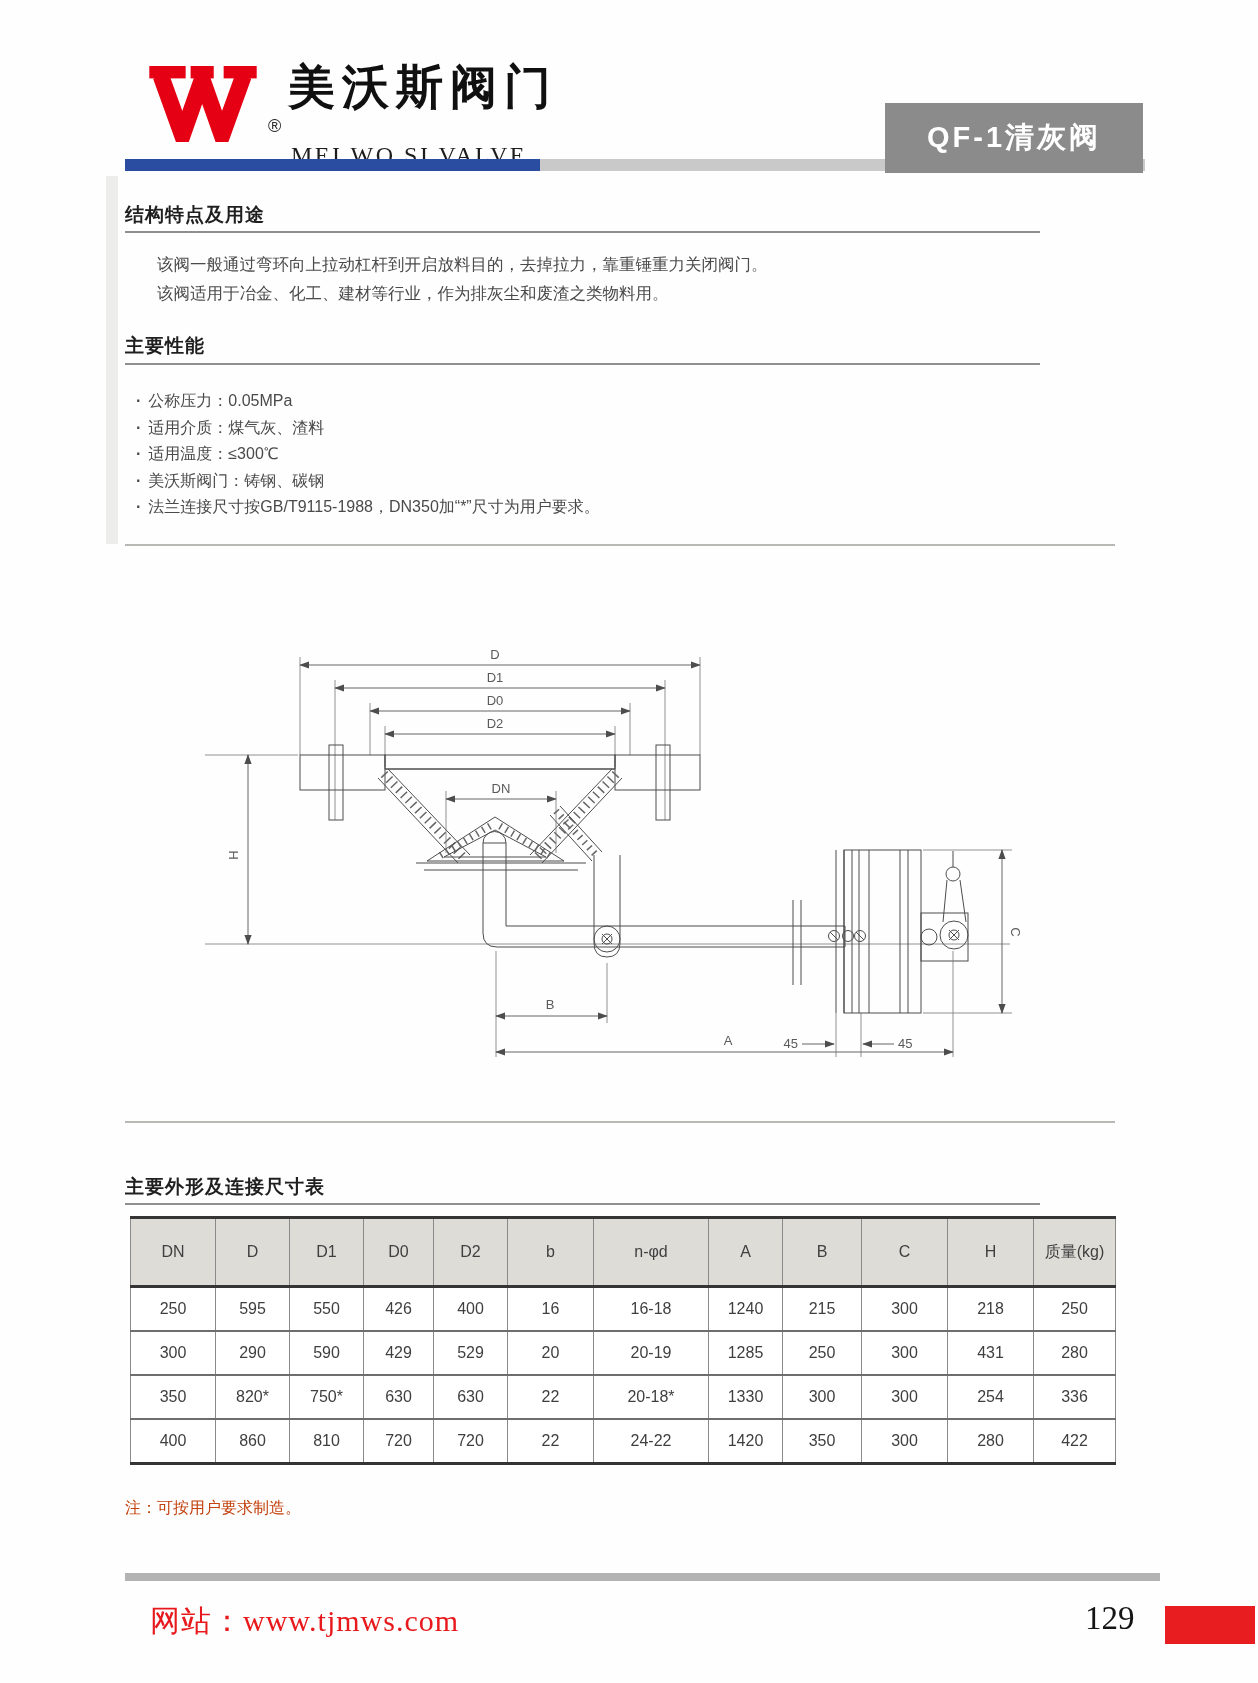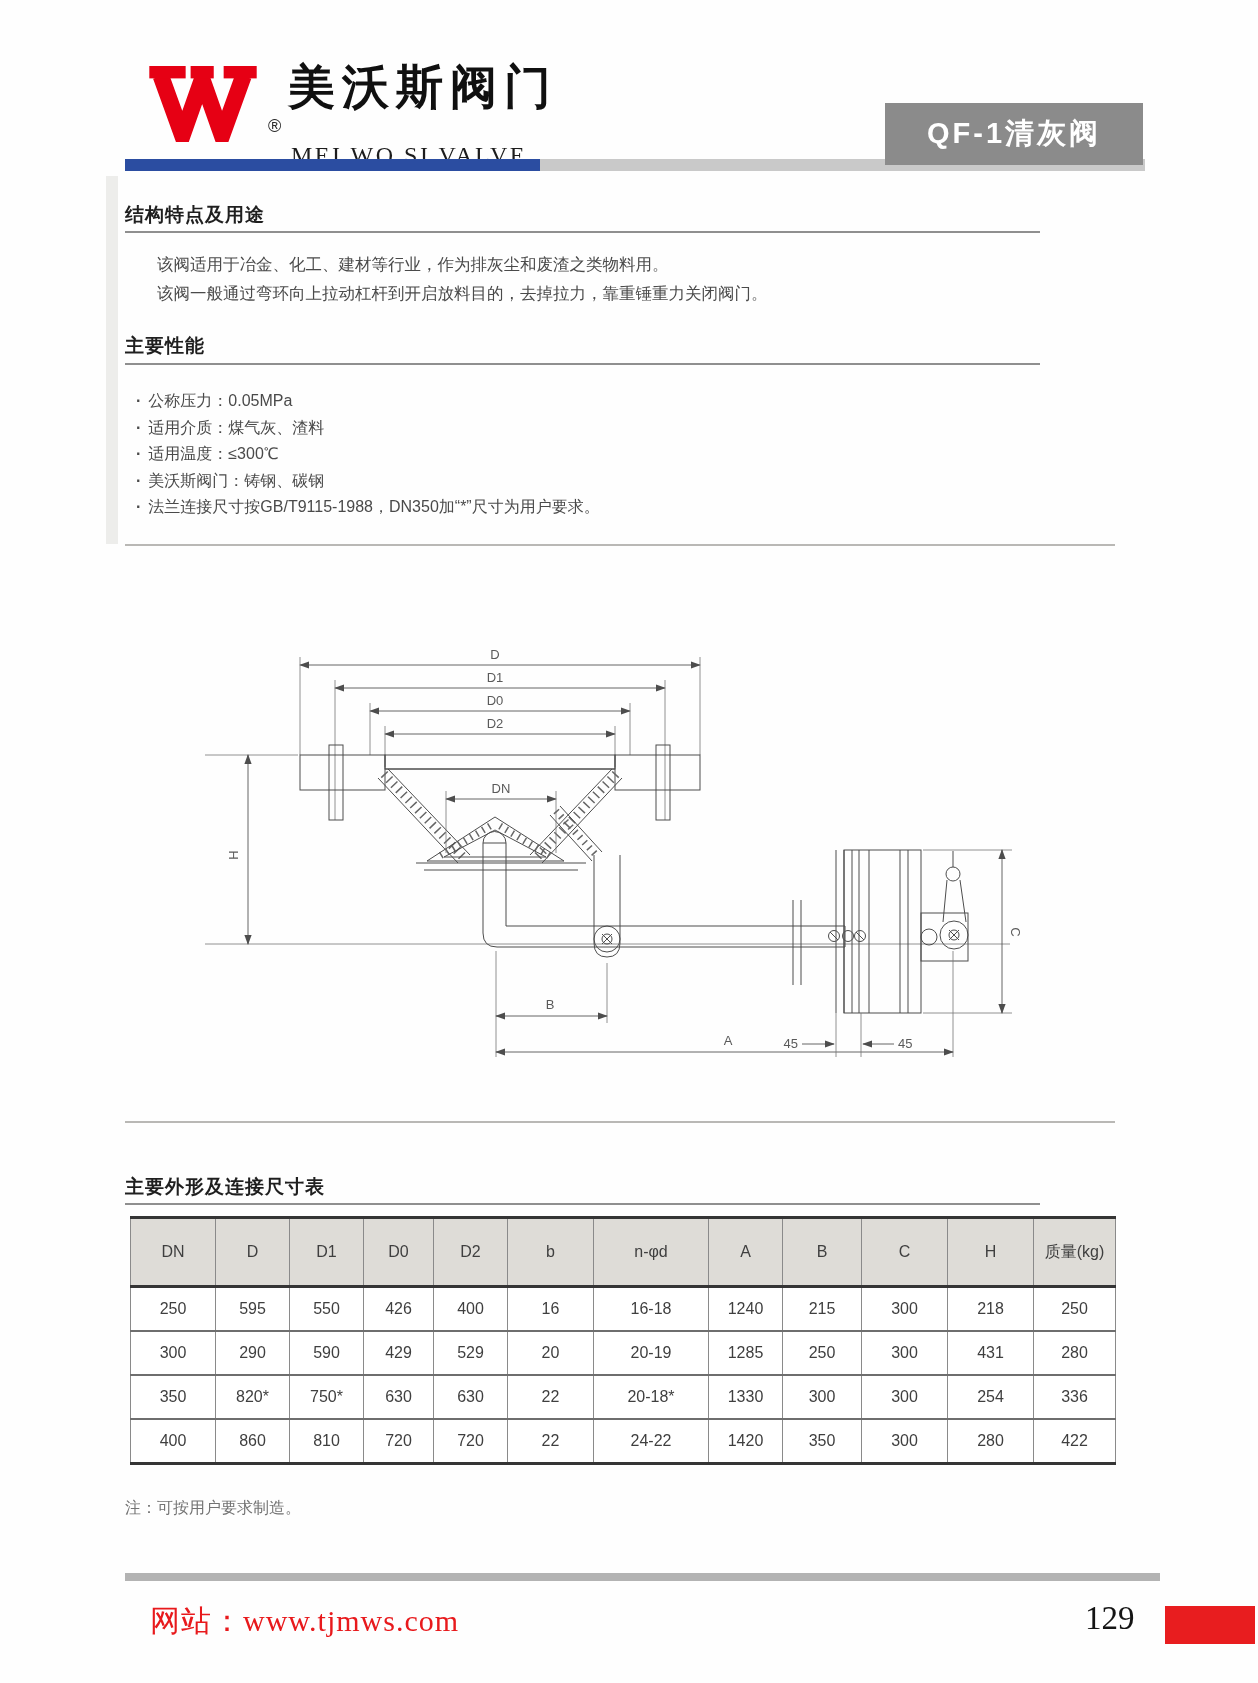--- a/index.html
+++ b/index.html
@@ -38,21 +38,21 @@
   
   table.dims{border-collapse:collapse;table-layout:fixed;width:985px;
              border-top:3px solid #353535;border-bottom:3px solid #353535;
              font-size:16px;color:#3f3f3f;}
   table.dims th{background:#dedcd7;height:64px;font-weight:400;
                 border-bottom:3px solid #353535;border-left:1px solid #8a8a8a;border-right:1px solid #8a8a8a;}
   table.dims td{height:40px;text-align:center;background:#fff;
                 border:1px solid #8a8a8a;border-top:2px solid #6e6e6e;}
   table.dims tr:first-child td{border-top:none;}
   table.dims th:first-child,table.dims td:first-child{border-left:1px solid #8a8a8a;}
-  .note{font-size:16px;color:#737373;}
+  .note{font-size:16px;color:#c2410c;}
 
   
   .footer-bar{background:#b3b3b3;}
   .site{font-family:"Liberation Serif",serif;font-size:30px;color:#e8191c;letter-spacing:1px;}
   .pageno{font-family:"Liberation Serif",serif;font-size:33px;color:#141414;}
   .red-block{background:#e81d1f;}
 </style>
 </head>
 <body>
 
@@ -66,27 +66,27 @@
       <rect x="0" y="0" width="44" height="15" fill="#e60014"></rect>
       <rect x="50" y="0" width="28" height="15" fill="#e60014"></rect>
       <rect x="90" y="0" width="40" height="15" fill="#e60014"></rect>
     </svg>
   </div>
   <div class="abs reg-mark" style="left:268px;top:116px;">®</div>
   <div class="abs brand-cn" style="left:288px;top:56px;">美沃斯阀门</div>
   <div class="abs brand-en" style="left:291px;top:122px;">MEI WO SI VALVE</div>
   <div class="abs bar-blue" style="left:125px;top:159px;width:415px;height:12px;"></div>
   <div class="abs bar-gray" style="left:540px;top:159px;width:605px;height:12px;"></div>
-  <div class="abs badge" style="left:885px;top:103px;width:258px;height:62px;">QF-1清灰阀</div>
+  <div class="abs badge" style="left:885px;top:103px;width:258px;height:70px;">QF-1清灰阀</div>
 
   <div class="abs sec-title" style="left:125px;top:202px;">结构特点及用途</div>
   <div class="abs rule" style="left:125px;top:231px;width:915px;"></div>
   <div class="abs body-text" style="left:157px;top:250px;width:880px;">
+    <div>该阀一般通过弯环向上拉动杠杆到开启放料目的，去掉拉力，靠重锤重力关闭阀门。</div>
     <div>该阀适用于冶金、化工、建材等行业，作为排灰尘和废渣之类物料用。</div>
-    <div>该阀一般通过弯环向上拉动杠杆到开启放料目的，去掉拉力，靠重锤重力关闭阀门。</div>
   </div>
 
   <div class="abs sec-title" style="left:125px;top:333px;">主要性能</div>
   <div class="abs rule" style="left:125px;top:363px;width:915px;"></div>
   <ul class="abs perf" style="left:128px;top:380px;width:900px;">
       <li>公称压力：0.05MPa</li>
       <li>适用介质：煤气灰、渣料</li>
       <li>适用温度：≤300℃</li>
       <li>美沃斯阀门：铸钢、碳钢</li>
       <li>法兰连接尺寸按GB/T9115-1988，DN350加“*”尺寸为用户要求。</li>

